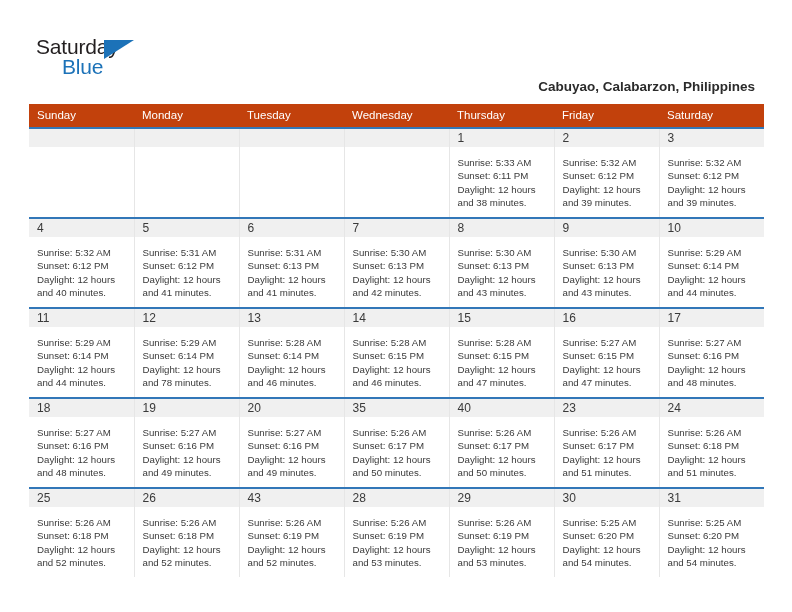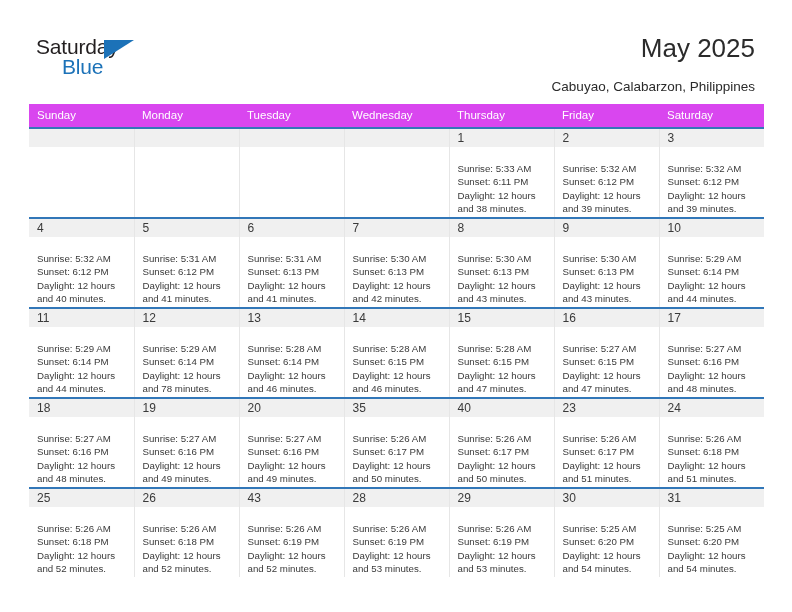--- a/index.html
+++ b/index.html
@@ -72,40 +72,40 @@
     color: #2b2b2b;
     text-align: right;
     line-height: 30px;
     white-space: nowrap;
   }
   .subtitle {
     position: absolute;
     right: 37px;
     top: 79px;
     font-size: 13.5px;
-    font-weight: normal;
+    font-weight: bold;
     color: #2b2b2b;
     text-align: right;
     line-height: 16px;
     white-space: nowrap;
   }
 
   
   .cal {
     position: absolute;
     left: 29px;
     top: 104px;
     width: 735px;
     border-collapse: collapse;
     table-layout: fixed;
   }
   .cal col { width: 105px; }
 
   .cal thead th {
-    background: #d946ef;
+    background: #c2410c;
     color: #ffffff;
     font-size: 11.5px;
     font-weight: normal;
     text-align: left;
     padding: 5px 0 6px 8px;
     height: 12px;
     border: none;
   }
 
   .week-row > td {
@@ -122,39 +122,38 @@
     background: #f0f0f0;
     height: 18px;
     line-height: 18px;
     padding-left: 8px;
     font-size: 12px;
     color: #3a3a3a;
   }
   .cell-empty .daynum { color: #f0f0f0; }
 
   .lines {
-    padding: 15px 5px 0 8px;
+    padding: 9px 5px 0 8px;
     font-size: 9.7px;
     line-height: 13.3px;
     color: #3a3a3a;
   }
   .lines div { white-space: nowrap; }
 </style>
 </head>
 <body>
 
 <div class="page">
 
   <div class="top">
     <div class="logo">
       <span class="logo-general">Saturday</span>
       <span class="logo-tri"></span>
       <span class="logo-blue">Blue</span>
     </div>
-    <div class="title">May 2025</div>
     <div class="subtitle">Cabuyao, Calabarzon, Philippines</div>
   </div>
 
   <table class="cal">
     <colgroup>
       <col>
         <col>
         <col>
         <col>
         <col>

